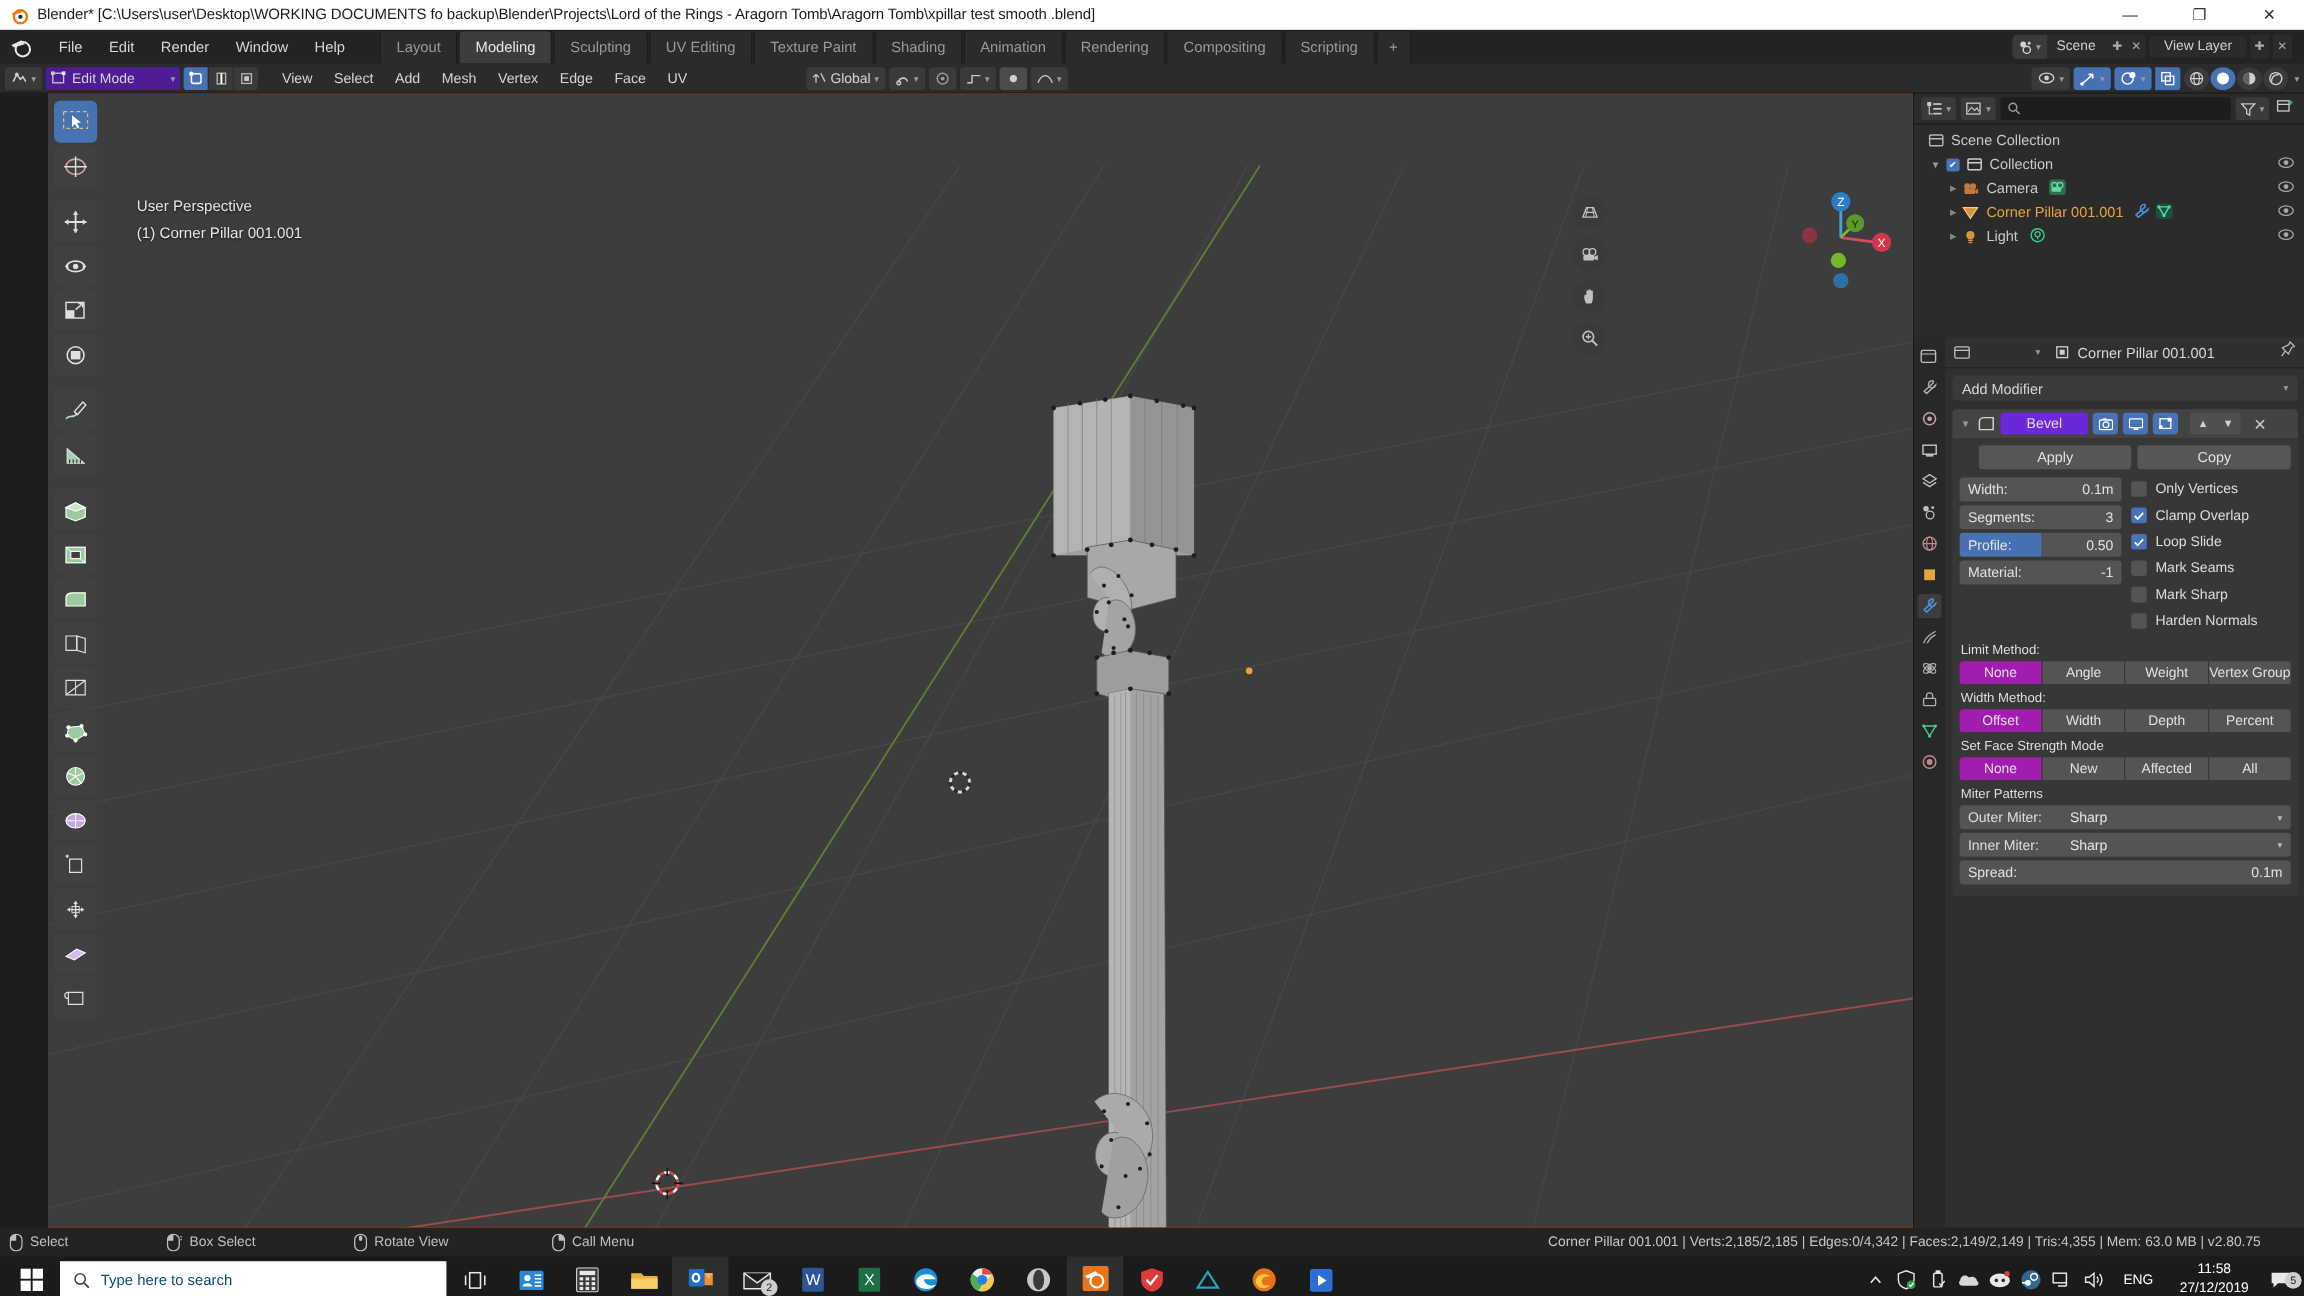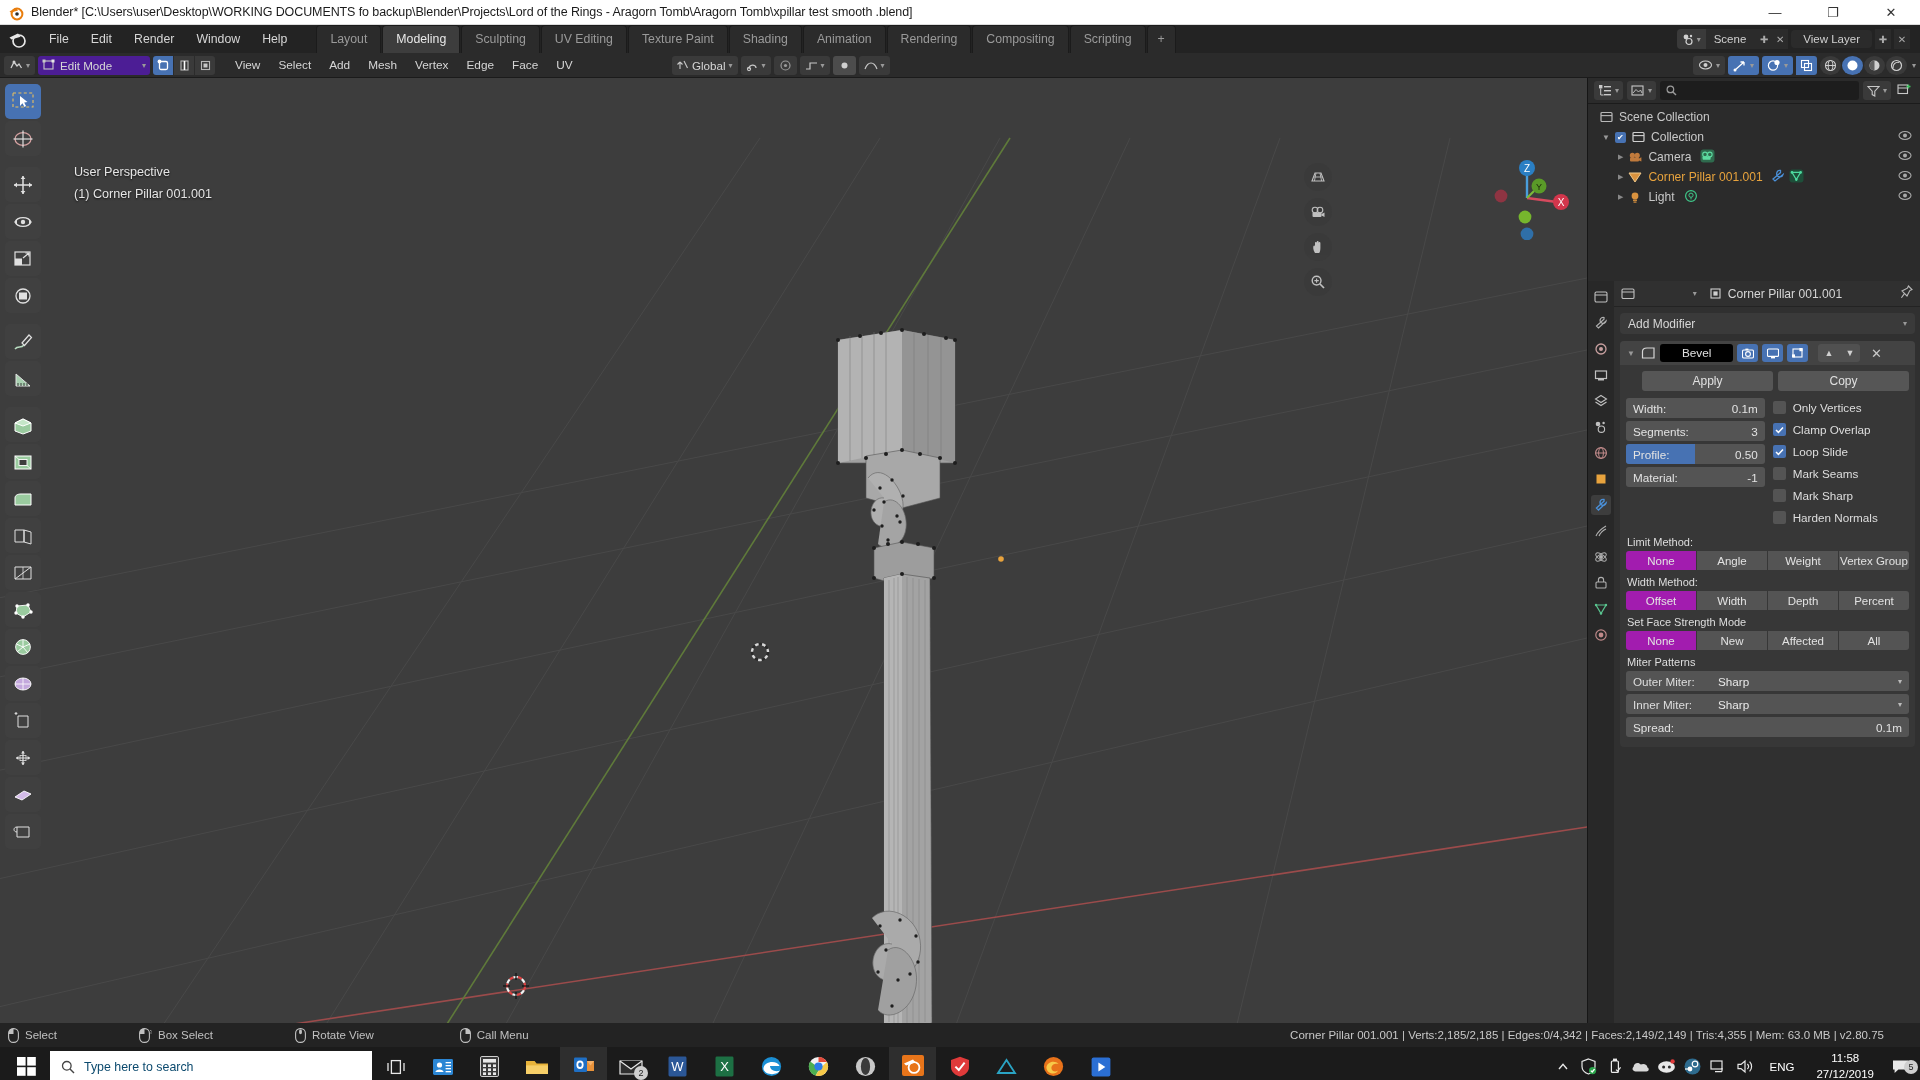--- a/index.html
+++ b/index.html
@@ -66,21 +66,21 @@
   .toggleGrp div:first-child { border-radius:3px 0 0 3px; }
   .toggleGrp div:last-child { border-radius:0 3px 3px 0; }
   .shadeGrp { display:flex; gap:1px; }
   .shadeGrp div { width:21px; height:19px; display:flex; align-items:center;
     justify-content:center; background:#3a3a3a; border-radius:50%; }
   .shadeGrp div.on { background:#4772b3; }
 
   
   .main { display:flex; height:945px; }
   .viewport { position:relative; width:1587px; background:#c2410c;
-    overflow:hidden; }
+    overflow:hidden;margin-left:40px; }
   .vpTools { position:absolute; left:5px; top:6px; width:38px;
     display:flex; flex-direction:column; gap:2px; z-index:6; }
   .tbtn { width:36px; height:35px; background:#404040; border-radius:5px;
     display:flex; align-items:center; justify-content:center; }
   .tbtn.on { background:#4772b3; }
   .tgap { height:7px; }
   .vpText { position:absolute; left:74px; top:83px; z-index:5; }
   .vpText div { font-size:12.6px; color:#e6e6e6; line-height:1.75;
     text-shadow:0 1px 2px rgba(0,0,0,.75); }
   .navIcons { position:absolute; right:255px; top:85px; display:flex;
@@ -119,21 +119,21 @@
   .propScroll { flex:1; padding:6px 5px 0 6px; overflow:hidden; }
 
   .addMod { height:21px; background:#3a3a3a; border-radius:4px; display:flex;
     align-items:center; padding:0 8px; font-size:12px; color:#d6d6d6;
     margin-bottom:7px; }
   .addMod .chev { margin-left:auto; }
 
   .modPanel { background:#373737; border-radius:4px; padding:0; }
   .modHead { height:24px; background:#434343; border-radius:4px 4px 0 0;
     display:flex; align-items:center; gap:4px; padding:0 5px; }
-  .modName { background:#000000; border-radius:3px; height:18px; padding:0 22px;
+  .modName { background:#6d28d9; border-radius:3px; height:18px; padding:0 22px;
     display:flex; align-items:center; font-size:11.8px; color:#e0e0e0; }
   .iconBtn { width:21px; height:18px; display:flex; align-items:center;
     justify-content:center; background:#4772b3; border-radius:3px; }
   .arrBtn { width:21px; height:18px; display:flex; align-items:center;
     justify-content:center; background:#505050; }
   .arrBtn:first-of-type { border-radius:3px 0 0 3px; }
   .xBtn { width:20px; height:18px; display:flex; align-items:center;
     justify-content:center; color:#c9c9c9; font-size:13px; margin-left:2px; }
 
   .modBody { padding:6px 6px 7px; }

